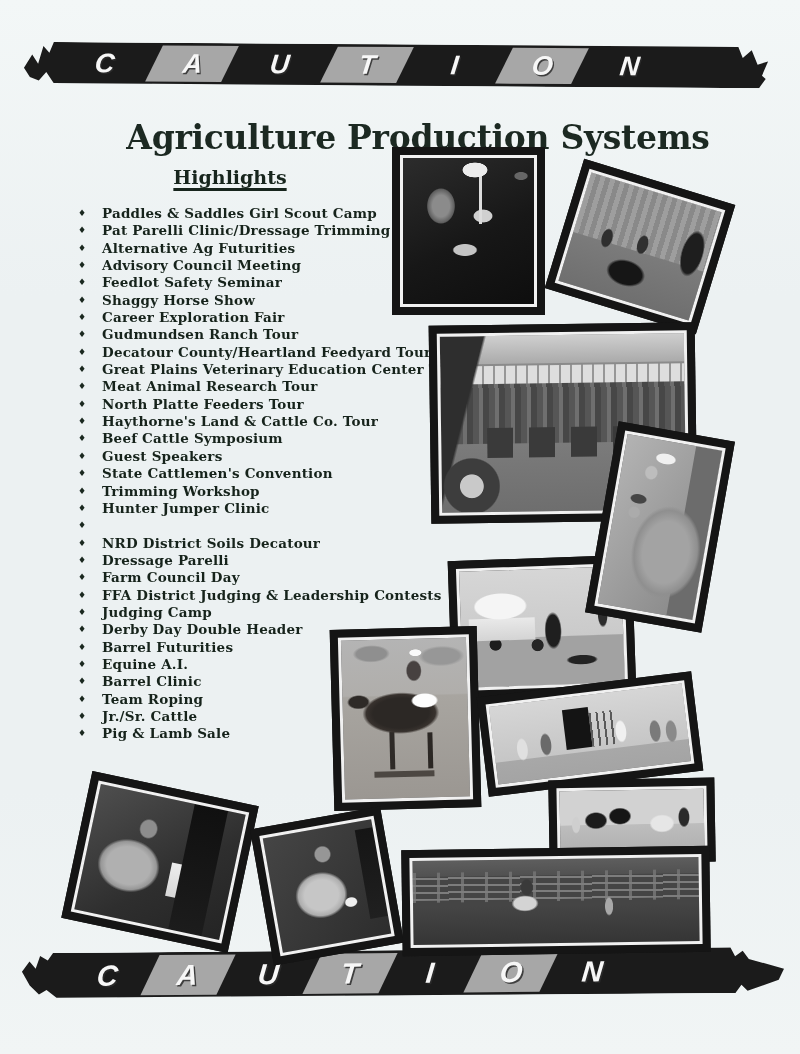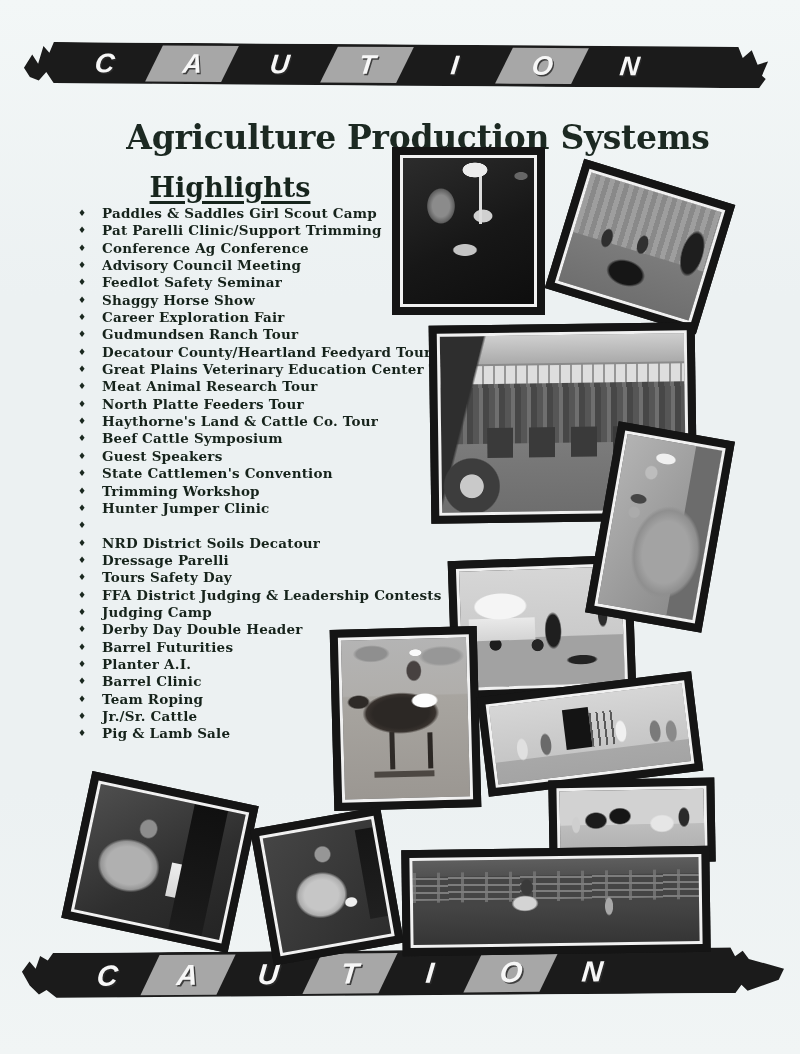--- a/index.html
+++ b/index.html
@@ -34,21 +34,21 @@
   }
   .banner-bottom .cell i{font-size:29px;line-height:44px;}
 
   
   .title{
     position:absolute;left:0;right:0;top:96px;text-align:center;
     font-weight:700;font-size:33px;letter-spacing:-.3px;color:#1c2922;z-index:2;margin-left:36px;
   }
   .hl-head{
     position:absolute;left:90px;top:150px;width:280px;text-align:center;
-    font-weight:700;font-size:27px;color:#17251d;z-index:2;
+    font-weight:700;font-size:19px;color:#17251d;z-index:2;
     text-decoration:underline;text-decoration-thickness:2.5px;text-underline-offset:4px;
   }
 
   
   .hl-list{position:absolute;left:76px;top:205px;margin:0;padding:0;list-style:none;z-index:2;}
   .hl-list li{
     position:relative;padding-left:26px;height:17.35px;line-height:17.35px;
     font-weight:700;font-size:13.5px;letter-spacing:.2px;color:#16231b;white-space:nowrap;
   }
   .blt{position:absolute;left:2px;top:0;font-size:9px;color:#1a281f;}
@@ -196,46 +196,46 @@
       <span class="cell gray end"></span>
     </div>
   </div>
 
   <h1 class="title">Agriculture Production Systems</h1>
 
   <h2 class="hl-head">Highlights</h2>
 
   <ul class="hl-list">
     <li><span class="blt">♦</span><span>Paddles &amp; Saddles Girl Scout Camp</span></li>
-    <li><span class="blt">♦</span><span>Pat Parelli Clinic/Support Trimming</span></li>
-    <li><span class="blt">♦</span><span>Conference Ag Conference</span></li>
+    <li><span class="blt">♦</span><span>Pat Parelli Clinic/Dressage Trimming</span></li>
+    <li><span class="blt">♦</span><span>Alternative Ag Futurities</span></li>
     <li><span class="blt">♦</span><span>Advisory Council Meeting</span></li>
     <li><span class="blt">♦</span><span>Feedlot Safety Seminar</span></li>
     <li><span class="blt">♦</span><span>Shaggy Horse Show</span></li>
     <li><span class="blt">♦</span><span>Career Exploration Fair</span></li>
     <li><span class="blt">♦</span><span>Gudmundsen Ranch Tour</span></li>
     <li><span class="blt">♦</span><span>Decatour County/Heartland Feedyard Tours</span></li>
     <li><span class="blt">♦</span><span>Great Plains Veterinary Education Center Tour</span></li>
     <li><span class="blt">♦</span><span>Meat Animal Research Tour</span></li>
     <li><span class="blt">♦</span><span>North Platte Feeders Tour</span></li>
     <li><span class="blt">♦</span><span>Haythorne's Land &amp; Cattle Co. Tour</span></li>
     <li><span class="blt">♦</span><span>Beef Cattle Symposium</span></li>
     <li><span class="blt">♦</span><span>Guest Speakers</span></li>
     <li><span class="blt">♦</span><span>State Cattlemen's Convention</span></li>
     <li><span class="blt">♦</span><span>Trimming Workshop</span></li>
     <li><span class="blt">♦</span><span>Hunter Jumper Clinic</span></li>
     <li><span class="blt">♦</span></li>
     <li><span class="blt">♦</span><span>NRD District Soils Decatour</span></li>
     <li><span class="blt">♦</span><span>Dressage Parelli</span></li>
-    <li><span class="blt">♦</span><span>Tours Safety Day</span></li>
+    <li><span class="blt">♦</span><span>Farm Council Day</span></li>
     <li><span class="blt">♦</span><span>FFA District Judging &amp; Leadership Contests</span></li>
     <li><span class="blt">♦</span><span>Judging Camp</span></li>
     <li><span class="blt">♦</span><span>Derby Day Double Header</span></li>
     <li><span class="blt">♦</span><span>Barrel Futurities</span></li>
-    <li><span class="blt">♦</span><span>Planter A.I.</span></li>
+    <li><span class="blt">♦</span><span>Equine A.I.</span></li>
     <li><span class="blt">♦</span><span>Barrel Clinic</span></li>
     <li><span class="blt">♦</span><span>Team Roping</span></li>
     <li><span class="blt">♦</span><span>Jr./Sr. Cattle</span></li>
     <li><span class="blt">♦</span><span>Pig &amp; Lamb Sale</span></li>
   </ul>
 
   <figure class="photo pA" aria-label="Man with glasses pointing while holding up a lamp">
       <div class="scene sA"></div>
     </figure>
   <figure class="photo pB" aria-label="Group of people standing in a barn with equipment">

